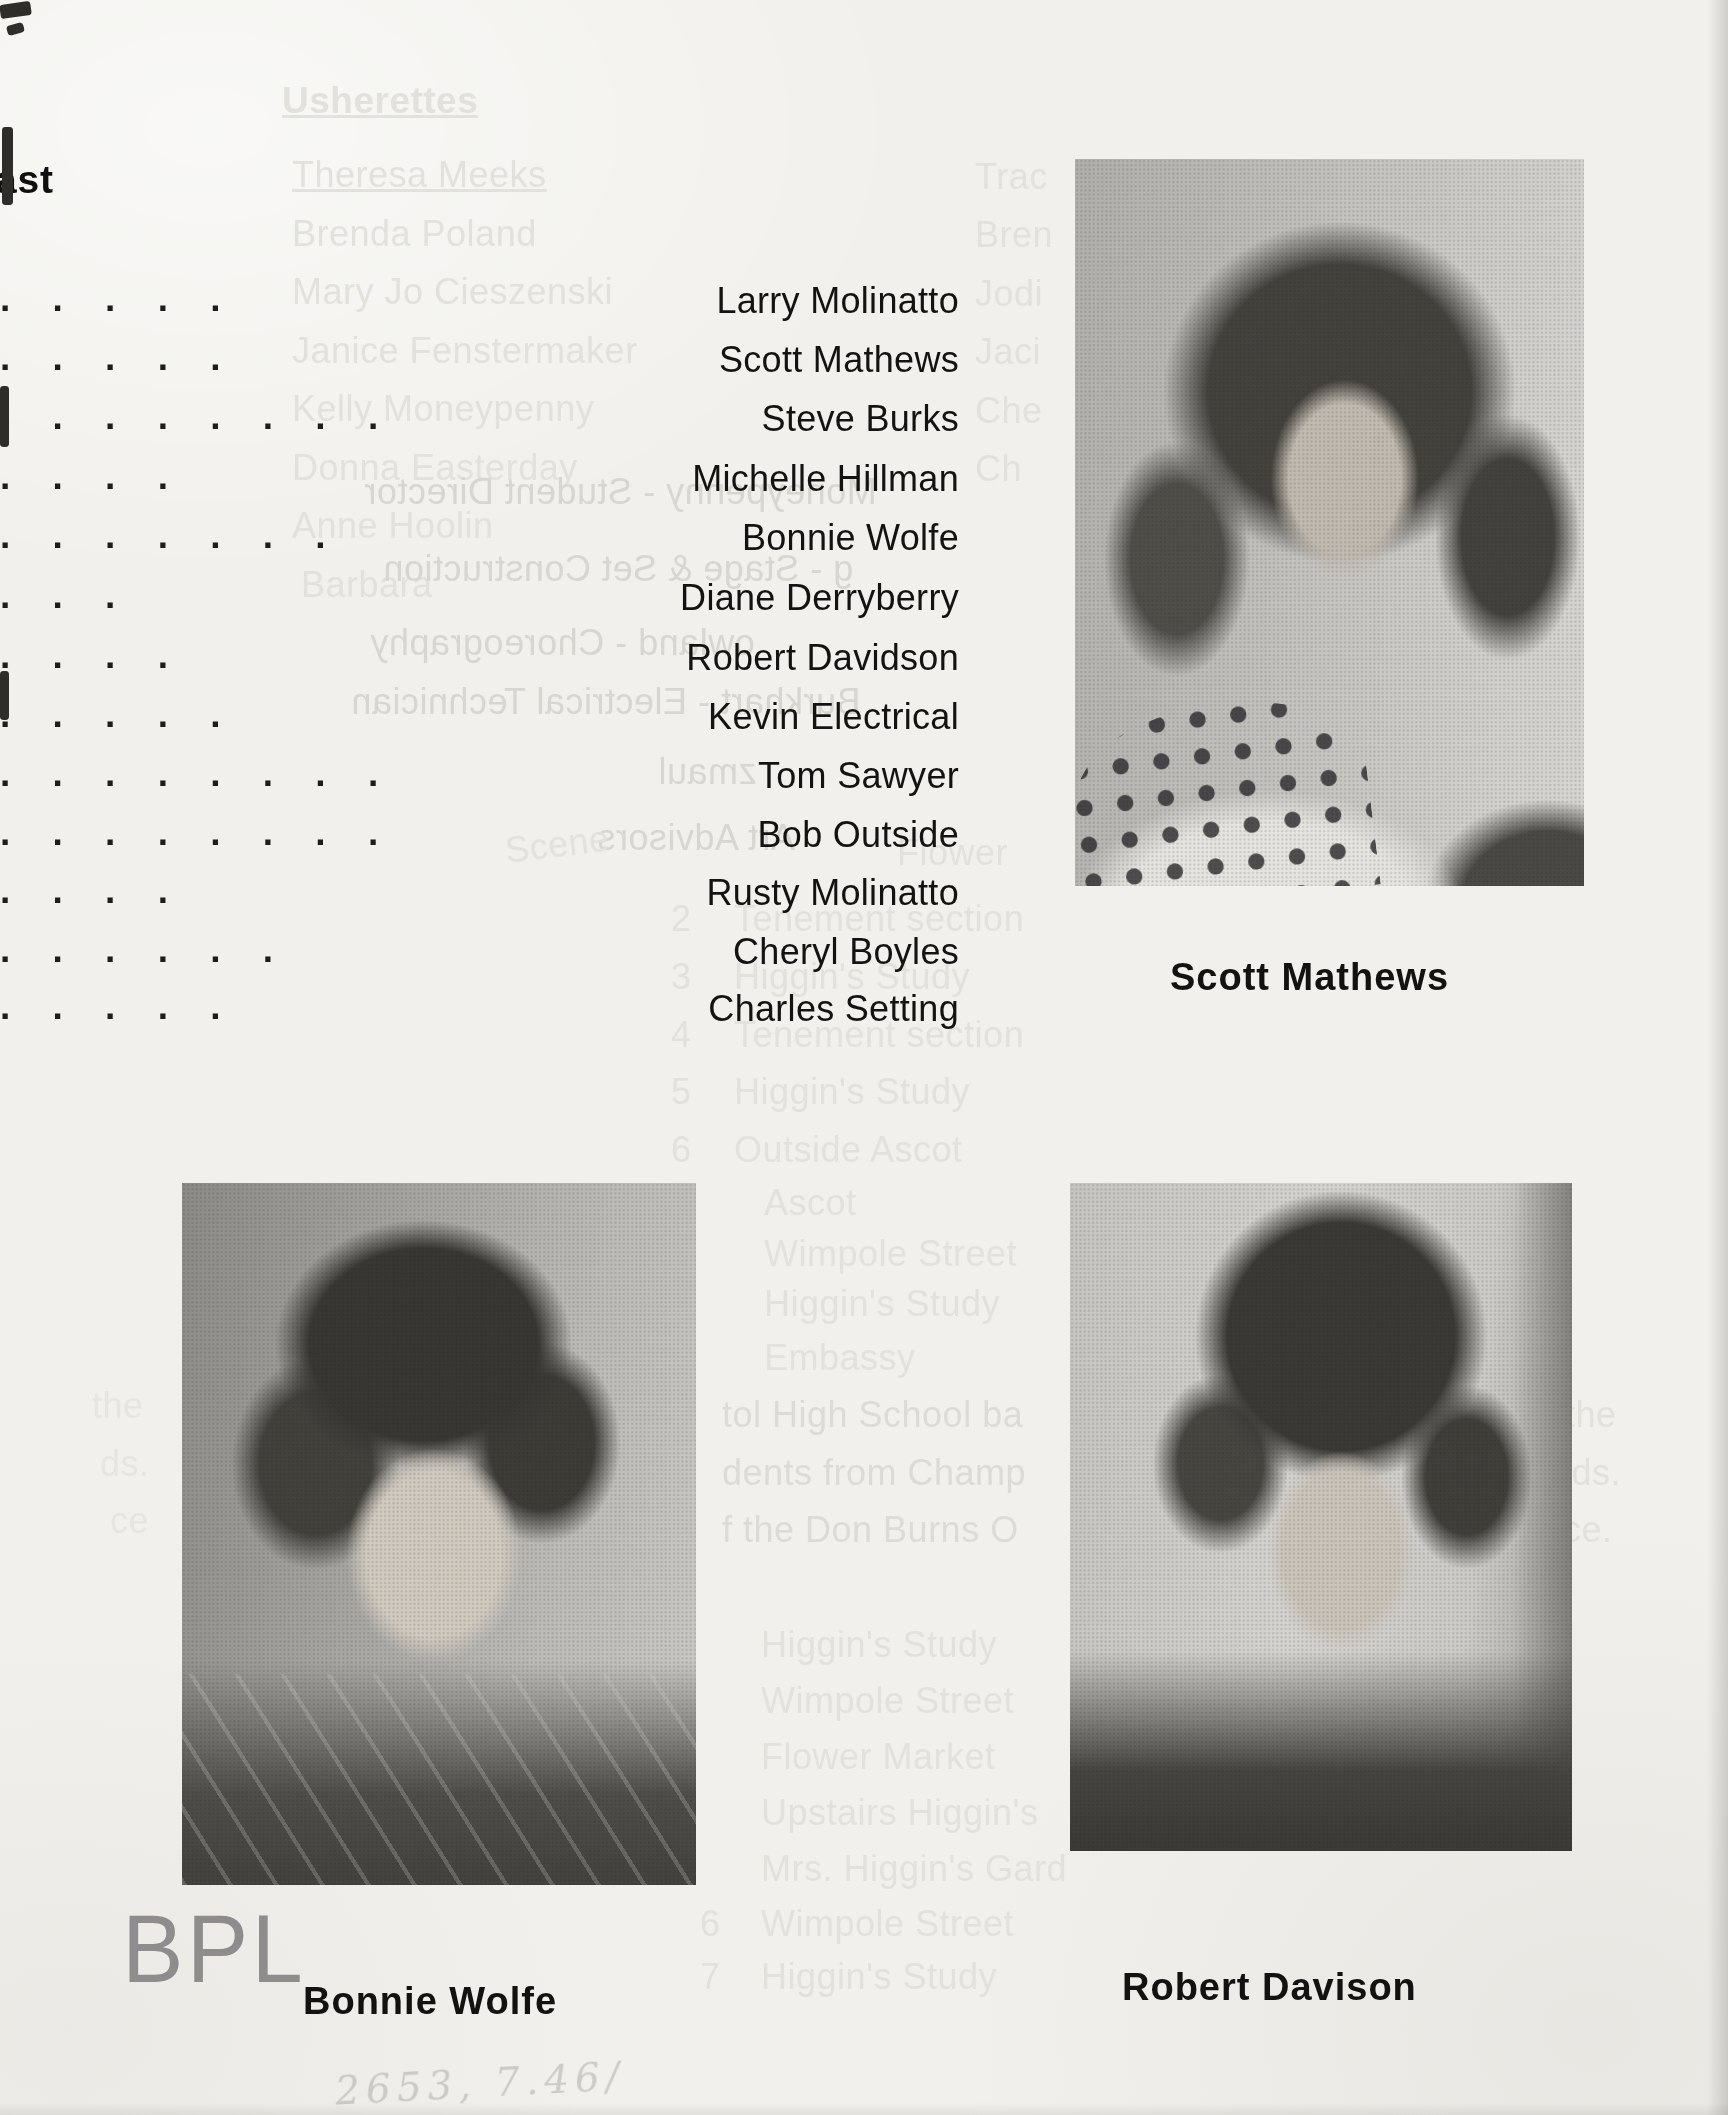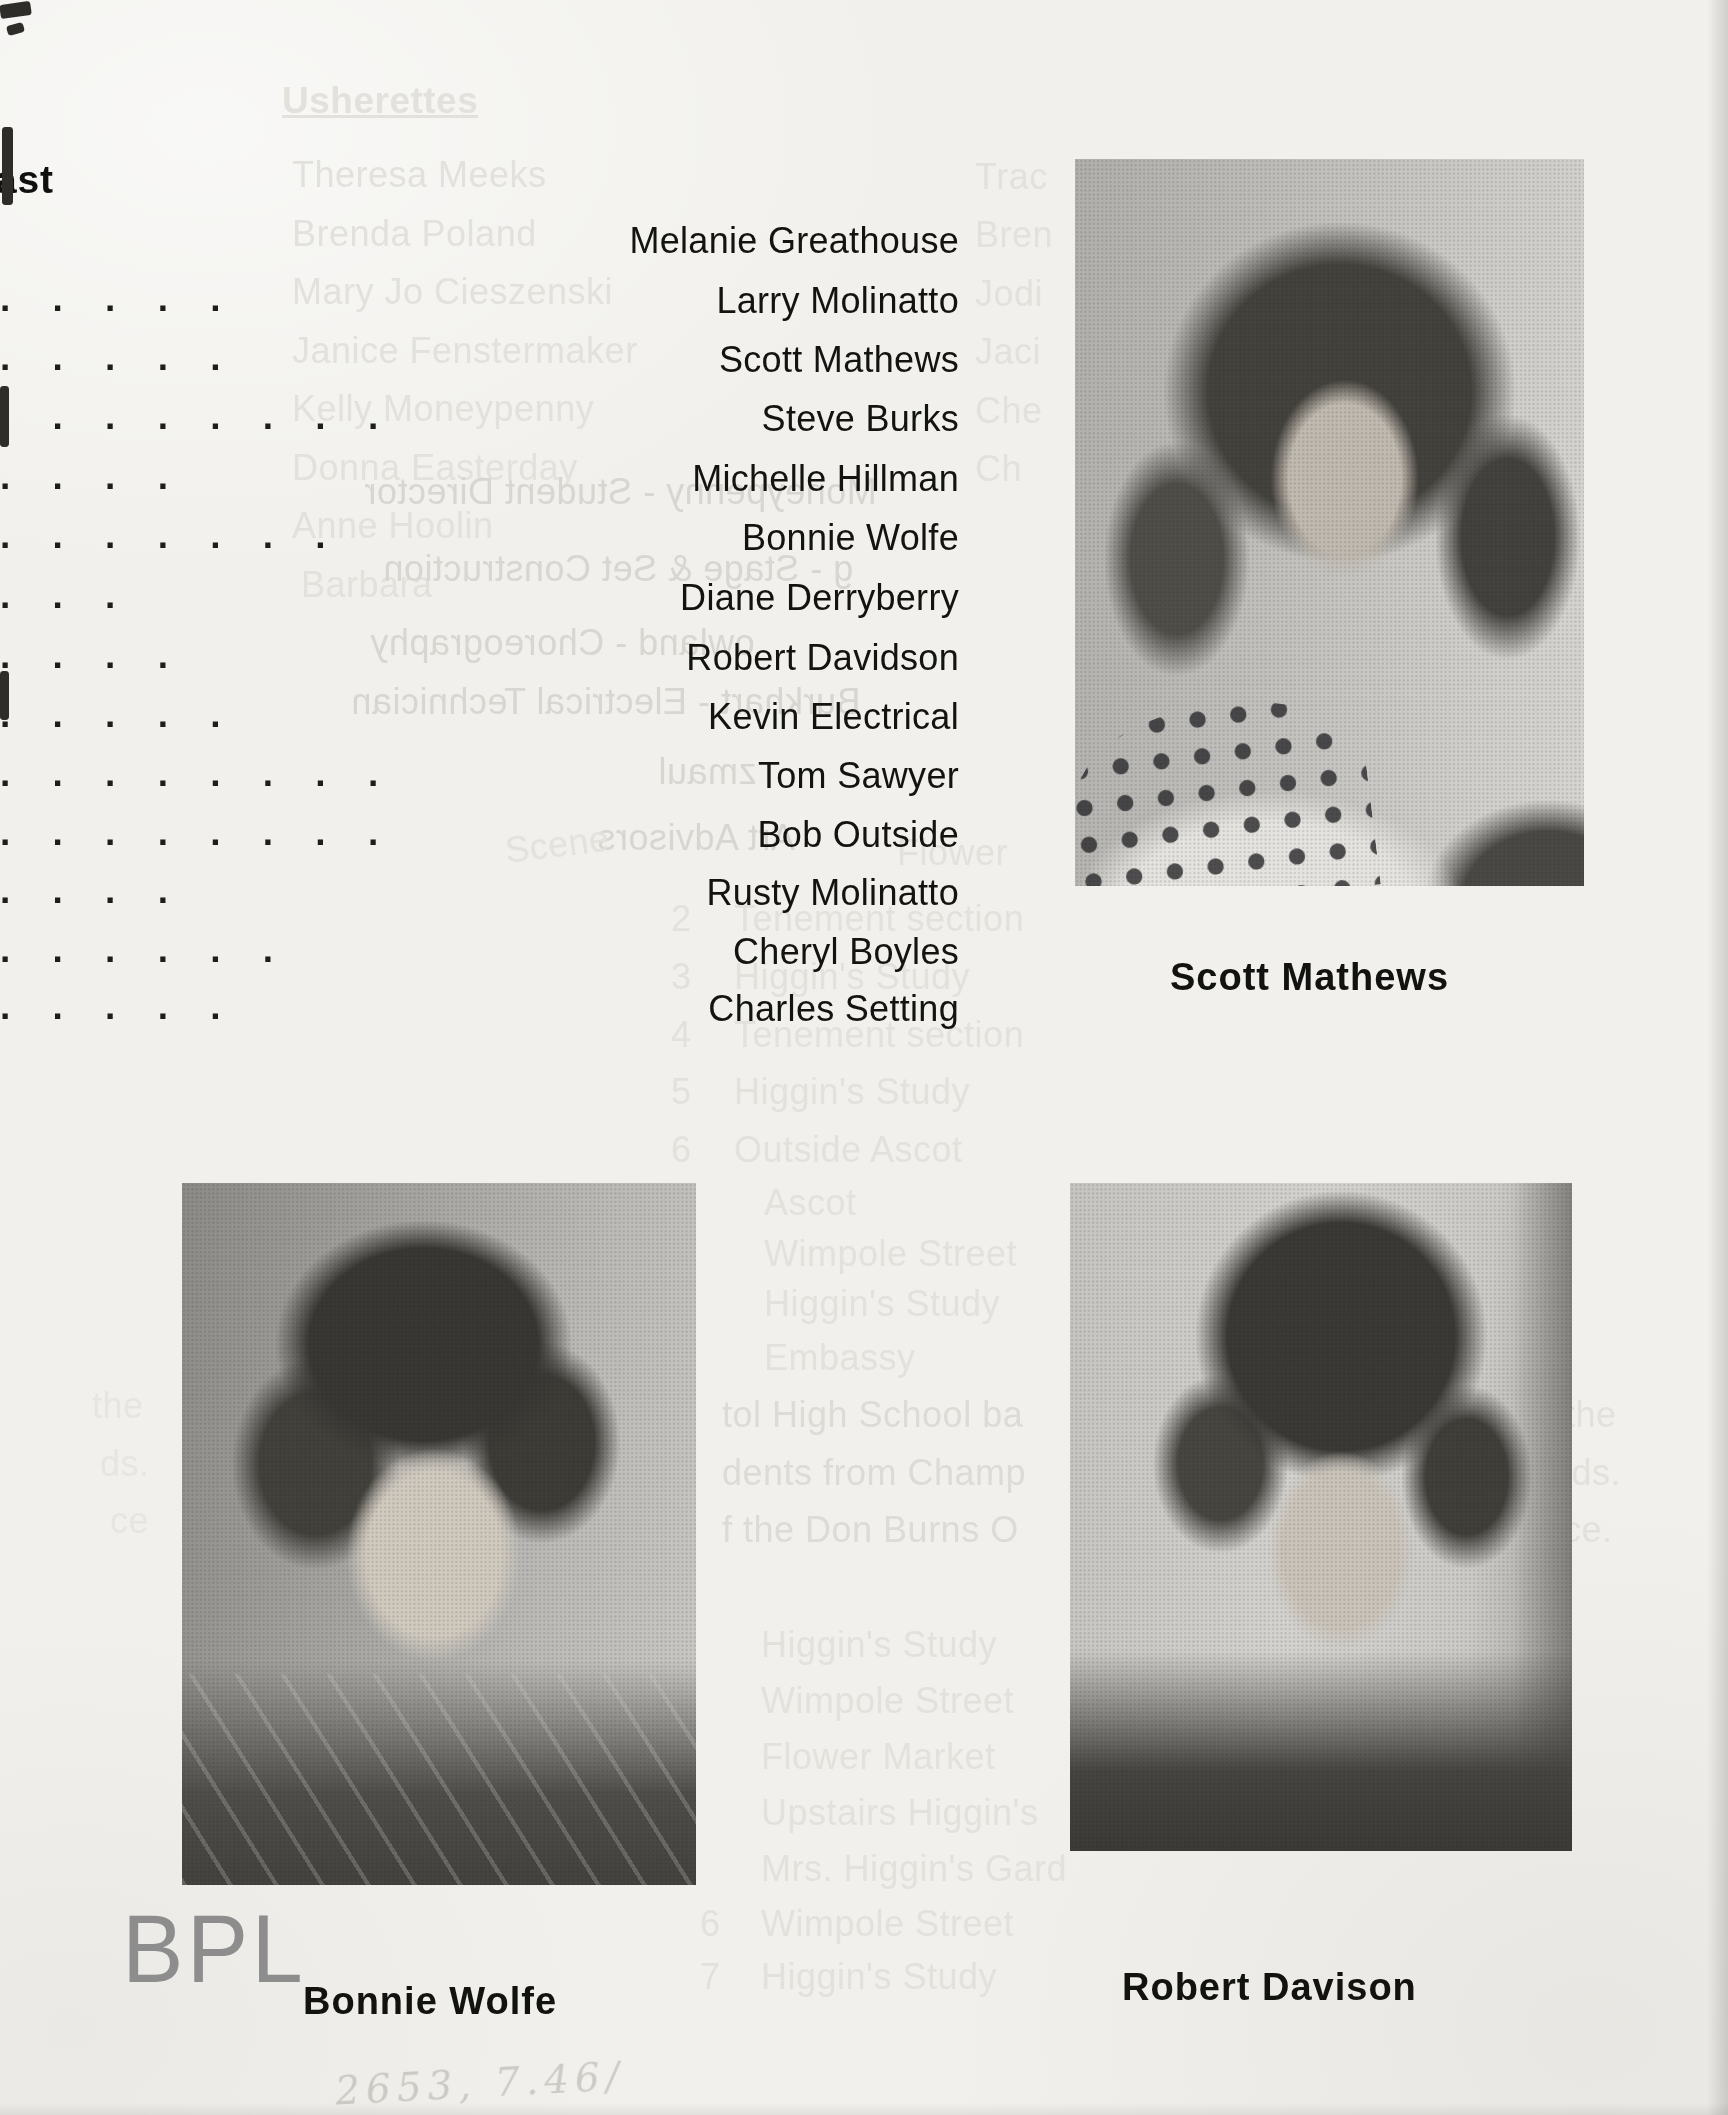--- a/index.html
+++ b/index.html
@@ -37,21 +37,21 @@
   #edge-r{position:absolute;top:0;right:0;width:22px;height:100%;background:linear-gradient(to right, rgba(80,78,74,0), rgba(80,78,74,.22));}
   #edge-b{position:absolute;left:0;bottom:0;width:100%;height:12px;background:linear-gradient(to top, rgba(80,78,74,.10), rgba(80,78,74,0));}
 </style>
 </head>
 <body>
 
 <div id="canvas">
 
   <div class="ghost lite bold" style="left:282px;top:80px;font-size:37px;text-decoration:underline;">Usherettes</div>
 
-  <div class="ghost lite" style="left:292px;top:154px;">Theresa Meeks</div>
+  <div class="ghost lite" style="left:292px;top:154px;text-decoration:underline;">Theresa Meeks</div>
   <div class="ghost lite" style="left:292px;top:213px;">Brenda Poland</div>
   <div class="ghost lite" style="left:292px;top:271px;">Mary Jo Cieszenski</div>
   <div class="ghost lite" style="left:292px;top:330px;">Janice Fenstermaker</div>
   <div class="ghost lite" style="left:292px;top:388px;">Kelly Moneypenny</div>
   <div class="ghost lite" style="left:292px;top:447px;">Donna Easterday</div>
   <div class="ghost lite" style="left:292px;top:505px;">Anne Hoolin</div>
   <div class="ghost lite" style="left:301px;top:564px;">Barbara</div>
 
   <div class="ghost lite" style="left:975px;top:156px;">Trac</div>
   <div class="ghost lite" style="left:975px;top:214px;">Bren</div>
@@ -103,24 +103,20 @@
   <div class="ghost lite" style="left:761px;top:1736px;">Flower Market</div>
   <div class="ghost lite" style="left:761px;top:1792px;">Upstairs Higgin's</div>
   <div class="ghost lite" style="left:761px;top:1848px;">Mrs. Higgin's Gard</div>
   <div class="ghost lite" style="left:700px;top:1903px;">6</div>
   <div class="ghost lite" style="left:761px;top:1903px;">Wimpole Street</div>
   <div class="ghost lite" style="left:700px;top:1956px;">7</div>
   <div class="ghost lite" style="left:761px;top:1956px;">Higgin's Study</div>
 
   <div class="cast-header" style="left:-5.1px;top:158px;">ast</div>
 
-  <div class="cast-row" style="top:220px;">
-      <span class="leader"></span>
-      <span class="cname">Melanie Greathouse</span>
-    </div>
   <div class="cast-row" style="top:280px;">
       <span class="leader">. . . . .</span>
       <span class="cname">Larry Molinatto</span>
     </div>
   <div class="cast-row" style="top:339px;">
       <span class="leader">. . . . .</span>
       <span class="cname">Scott Mathews</span>
     </div>
   <div class="cast-row" style="top:398px;">
       <span class="leader">. . . . . . . .</span>

